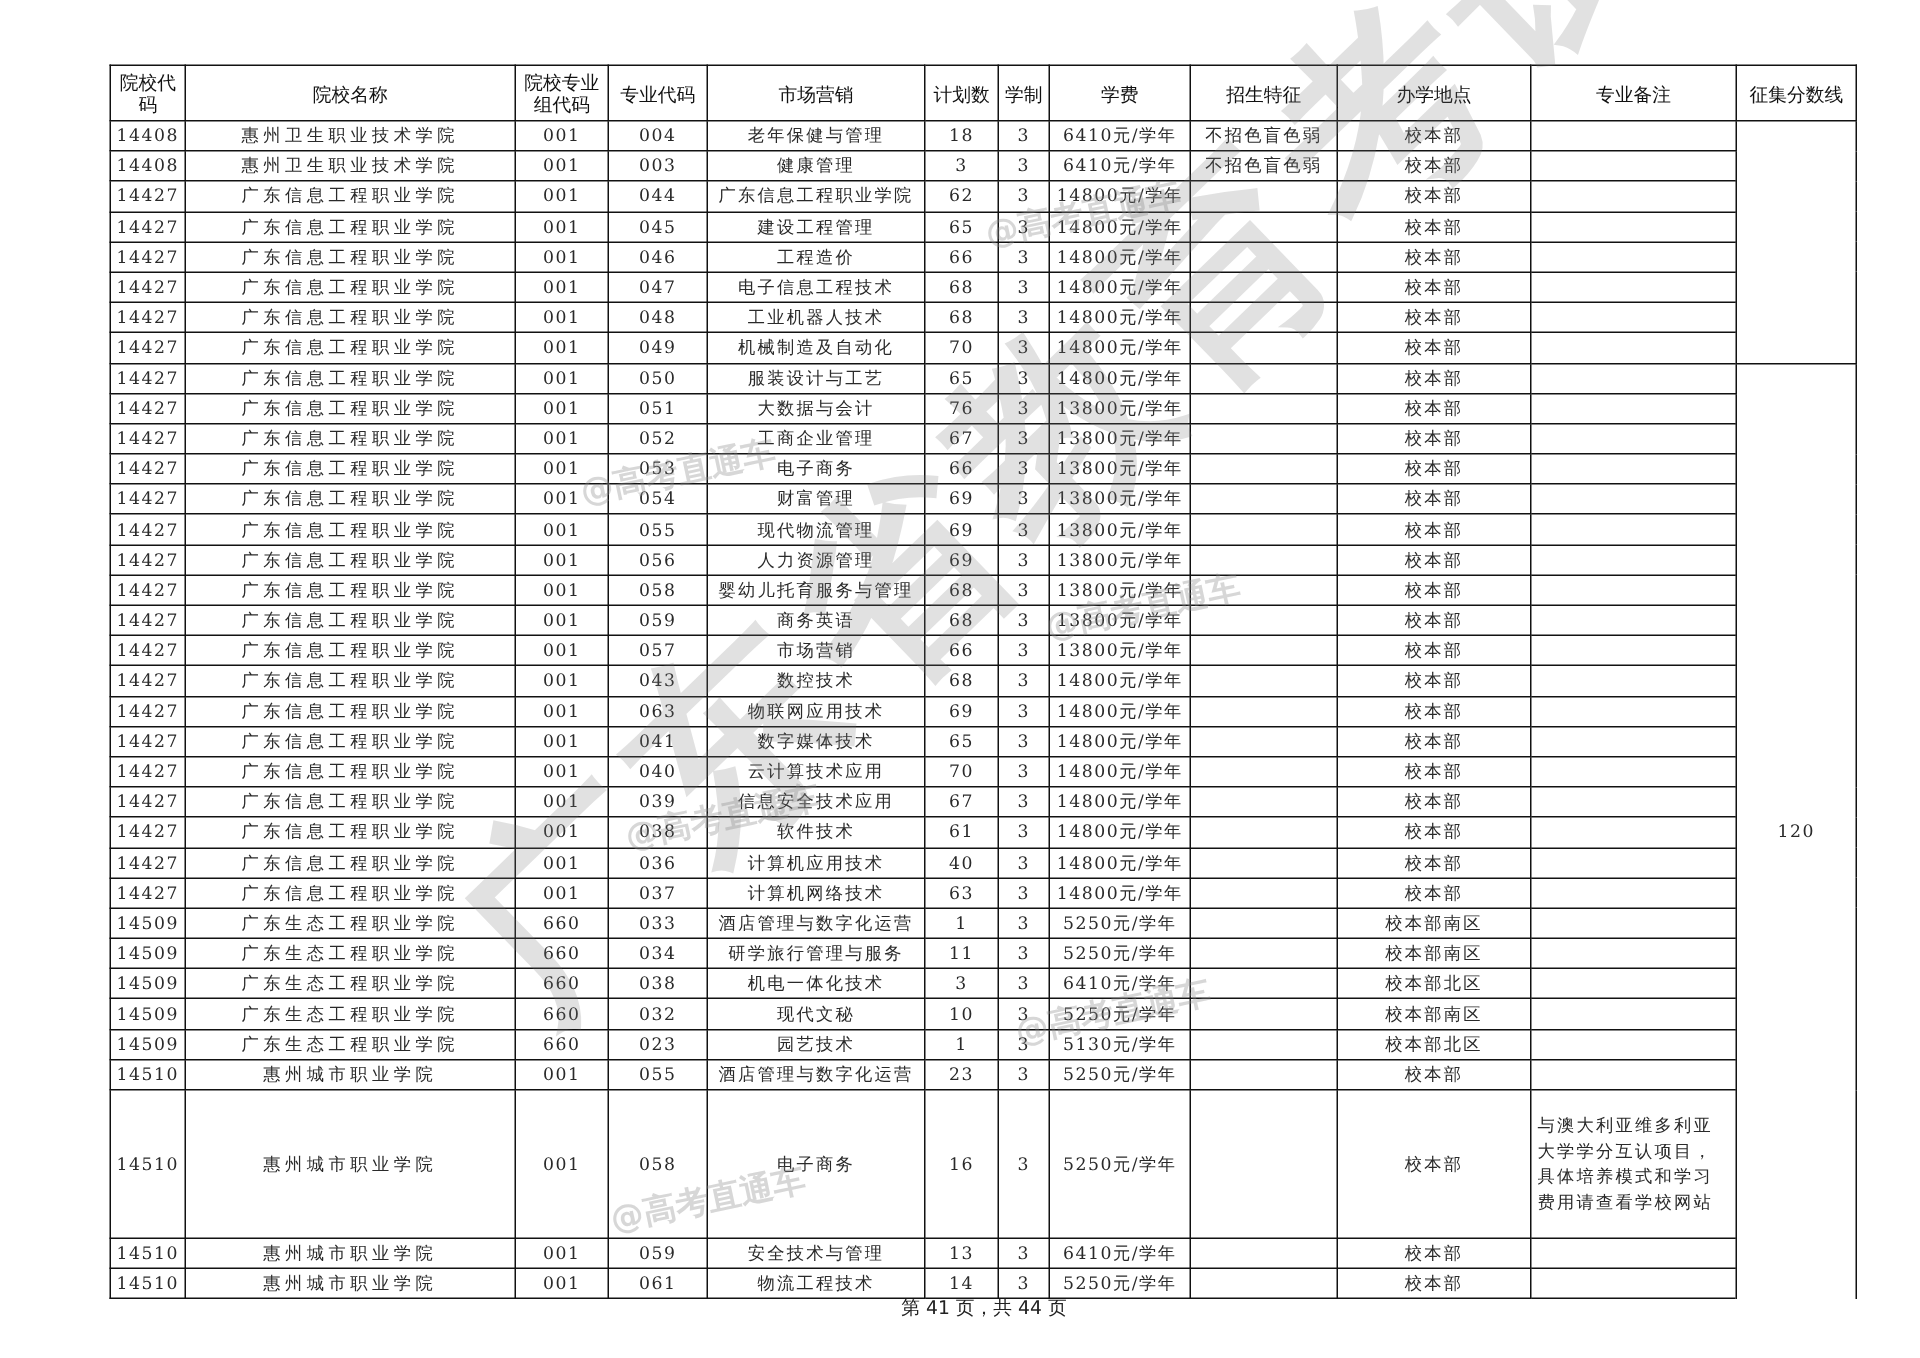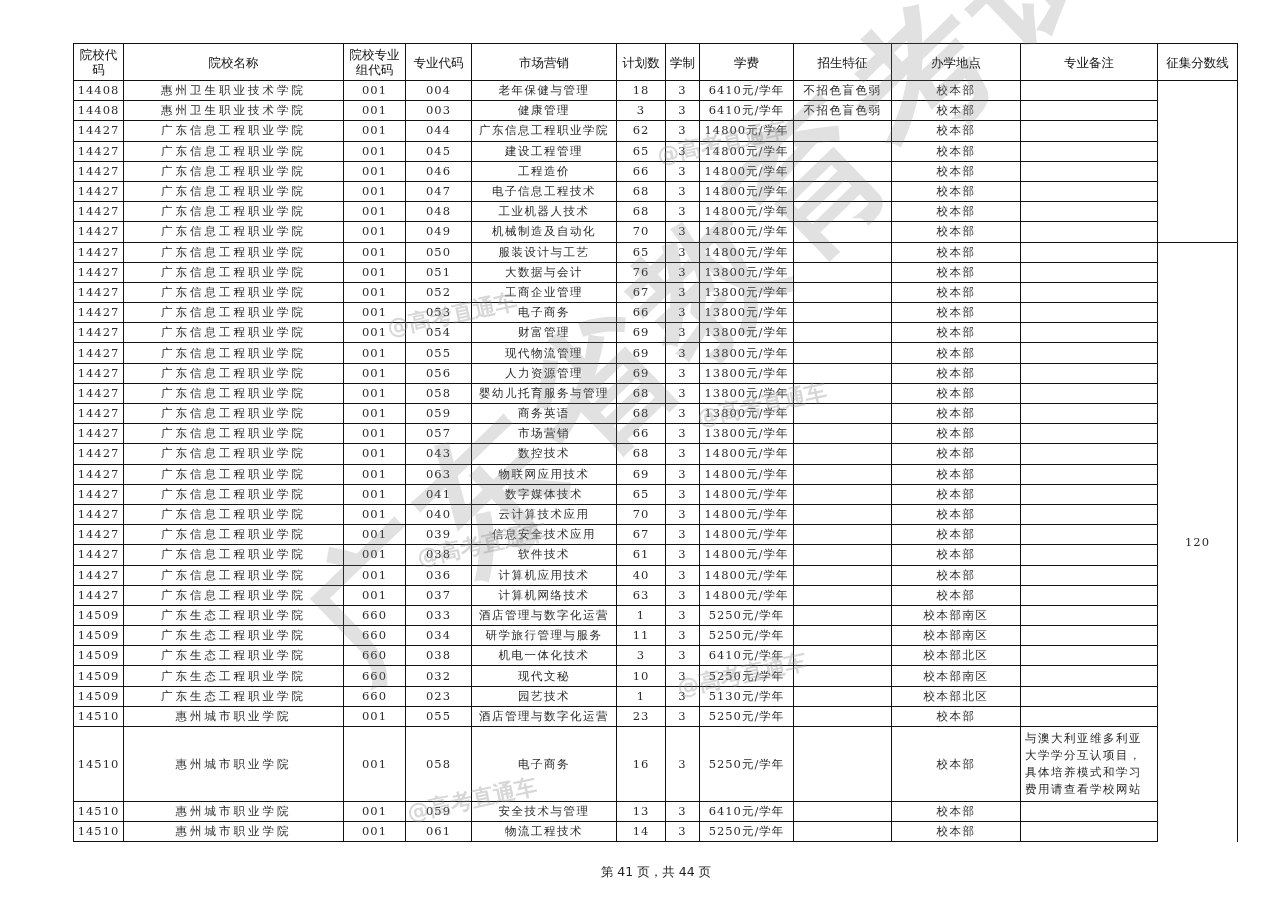--- a/index.html
+++ b/index.html
@@ -9,21 +9,21 @@
   table.admit { position:absolute; left:57px; top:43px; border-collapse:collapse;
                 table-layout:fixed; width:1164px; }
   table.admit th, table.admit td { border:1.6px solid #111; padding:0;
       text-align:center; vertical-align:middle; overflow:hidden; white-space:nowrap; }
   table.admit th { font-family:"DejaVu Sans", "Liberation Sans", sans-serif;
       font-weight:normal; font-size:12.5px; height:36px; line-height:15px; color:#111; white-space:normal; }
   table.admit td { font-size:11.5px; height:19.2px; line-height:19px; letter-spacing:1.5px; color:#2a2a2a; }
   table.admit td.num { letter-spacing:1px; }
   table.admit td.name { letter-spacing:3px; }
   table.admit tr.tall td { height:74px; }
-  table.admit td.note { white-space:normal; text-align:left; line-height:17px; padding:0 4px; letter-spacing:1.5px; font-size:11.5px; }
+  table.admit td.note { white-space:normal; text-align:left; line-height:17px; padding:12px 4px; letter-spacing:1.5px; font-size:11.5px; }
   table.admit td.score { border-bottom:none; }
   .footer { position:absolute; top:864px; left:0; width:1280px; text-align:center;
             font-family:"DejaVu Sans", "Liberation Sans", sans-serif; font-size:12.5px; color:#222; }
   .wm-big { position:absolute; left:250px; top:580px; transform:rotate(-44deg); transform-origin:left top;
             font-family:"DejaVu Serif", serif; font-size:140px; color:rgba(120,120,120,0.22);
             white-space:nowrap; pointer-events:none; letter-spacing:10px; font-weight:bold; }
   .wm-small { position:absolute; font-family:"DejaVu Sans", sans-serif; font-size:22px;
               color:rgba(140,140,140,0.35); transform:rotate(-12deg); white-space:nowrap; pointer-events:none; font-weight:bold; }
 </style>
 </head>

